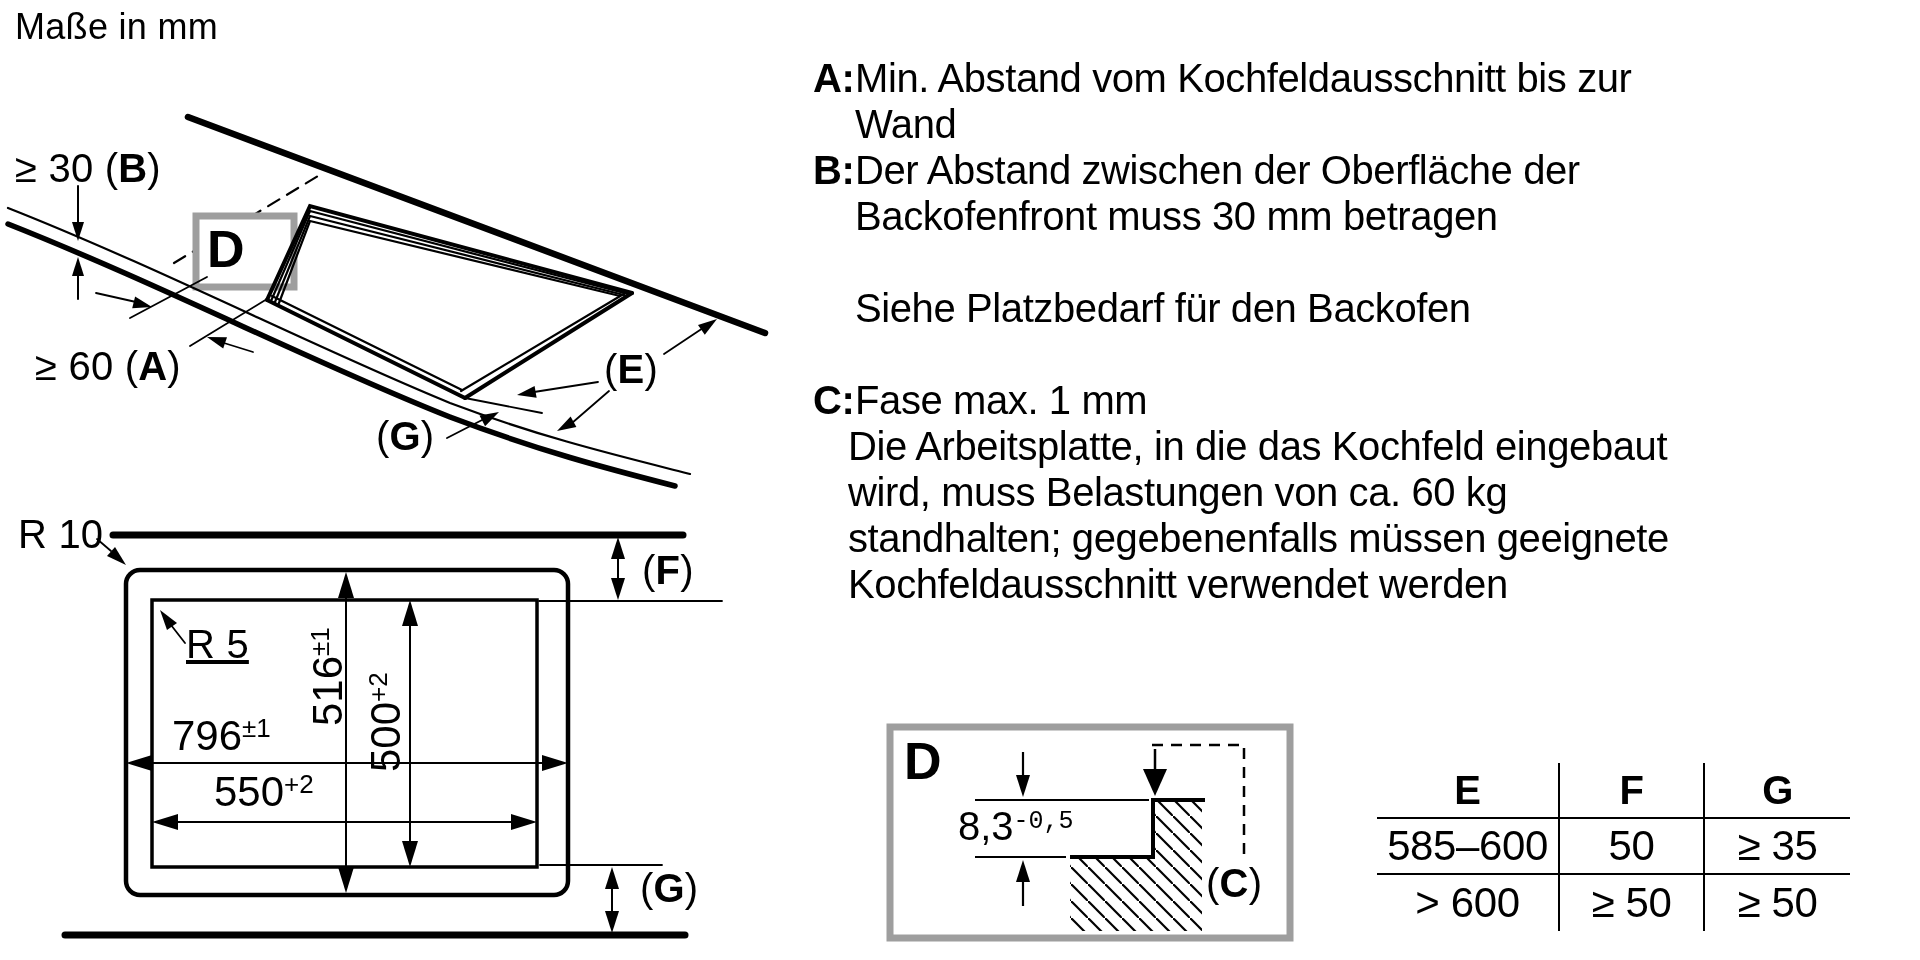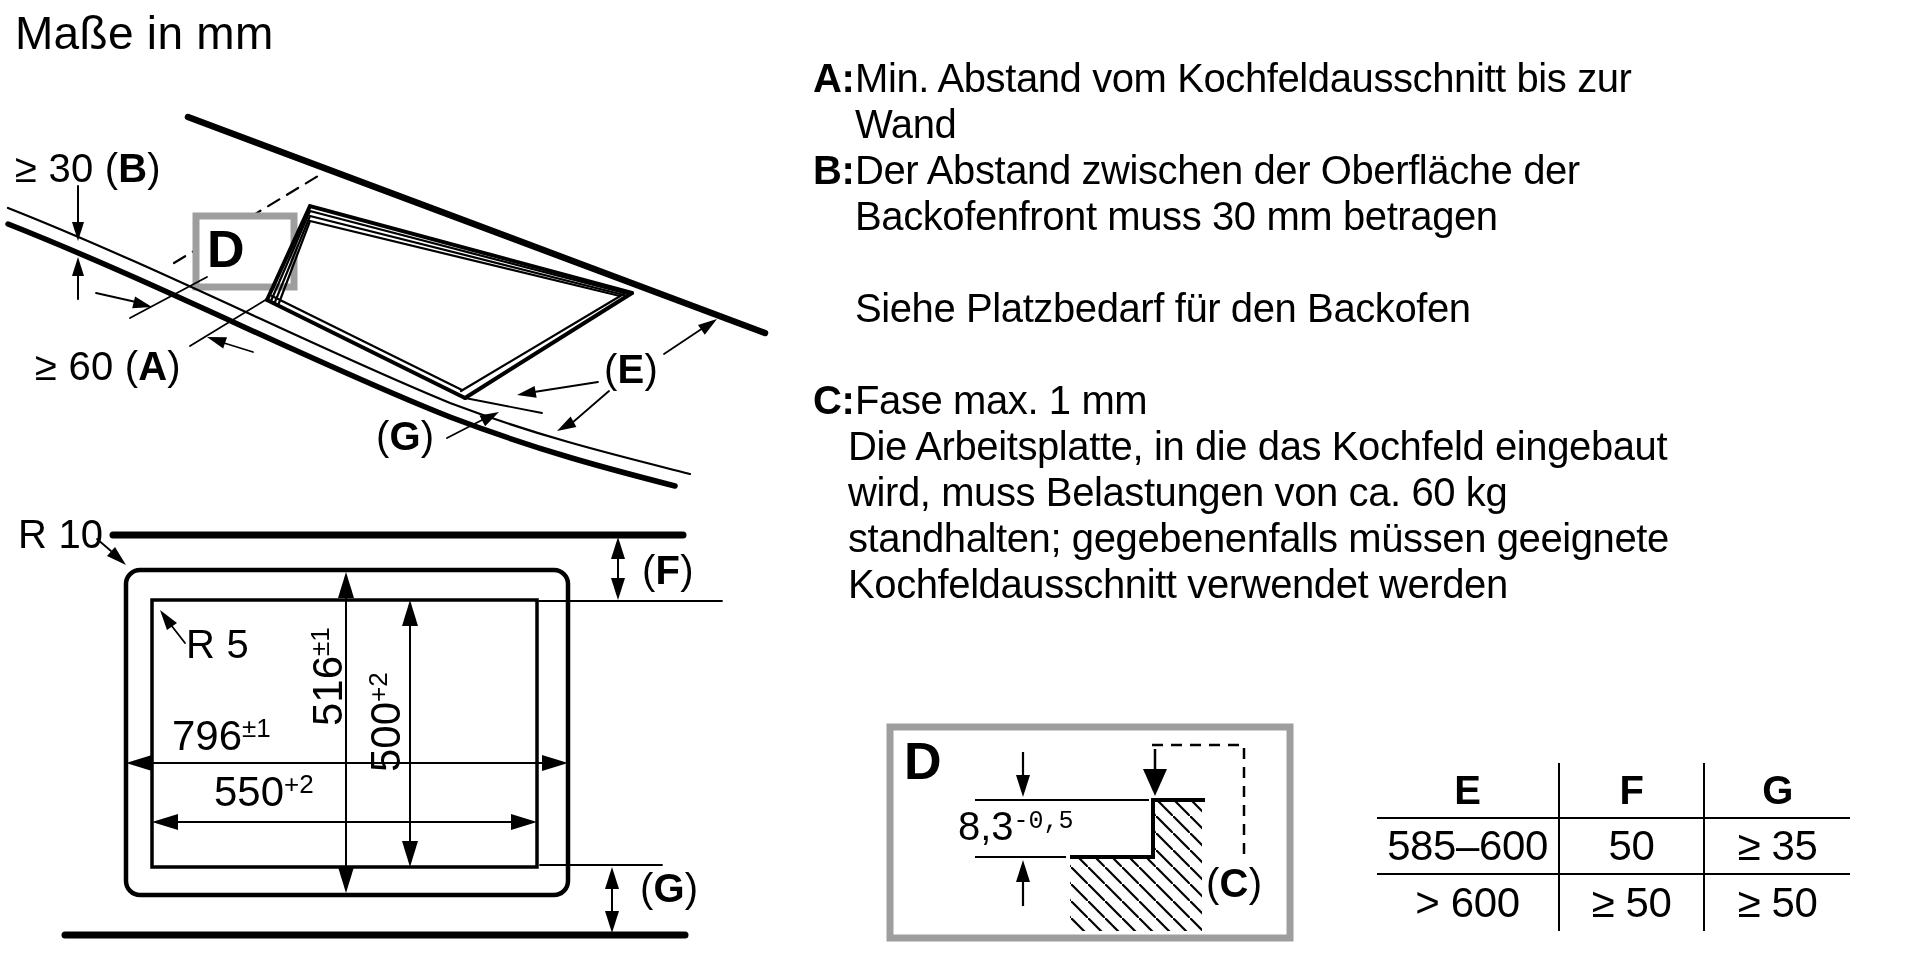--- a/index.html
+++ b/index.html
@@ -1,19 +1,19 @@
 <!DOCTYPE html>
 <html><head>
 <meta charset="utf-8">
 <style>
   html,body{margin:0;padding:0;background:#fff;}
   #page{position:relative;width:1920px;height:960px;background:#fff;overflow:hidden;
         font-family:"Liberation Sans",sans-serif;color:#000;}
   .abs{position:absolute;white-space:nowrap;}
-  #title{left:15px;top:6px;font-size:46px;letter-spacing:.3px;}
+  #title{left:15px;top:6px;font-size:36px;letter-spacing:.3px;}
   .dlabel{font-size:40px;letter-spacing:.2px;}
   .dlabel b{font-weight:bold;}
   #iso-d-marker,#detail-d-marker{font-size:52px;font-weight:bold;}
   .dim{font-size:42px;}
   .dim .sup{font-size:26px;position:relative;top:-13px;}
   .rot{transform:rotate(-90deg);transform-origin:0 0;}
   #chamfer-dim{font-size:40px;}
   #chamfer-dim .sup{font-size:25px;position:relative;top:-12px;font-family:Liberation Mono, monospace;}
   
   #notes{left:813px;top:55px;}
@@ -177,21 +177,21 @@
 
   <div id="title" class="abs">Maße in mm</div>
 
   <div class="abs dlabel" style="left:15px;top:124px;margin-top:22px;"><span>≥ 30 (</span><b>B</b><span>)</span></div>
   <div class="abs dlabel" style="left:35px;top:344px;"><span>≥ 60 (</span><b>A</b><span>)</span></div>
   <div id="iso-d-marker" class="abs" style="left:207px;top:219px;">D</div>
   <div class="abs dlabel" style="left:604px;top:347px;"><span>(</span><b>E</b><span>)</span></div>
   <div class="abs dlabel" style="left:376px;top:414px;"><span>(</span><b>G</b><span>)</span></div>
 
   <div class="abs dlabel" style="left:18px;top:512px;">R 10</div>
-  <div class="abs dlabel" style="left:186px;top:622px;">R 5</div>
+  <div class="abs dlabel" style="left:186px;top:622px;text-decoration:underline;">R 5</div>
   <div class="abs dim" style="left:172px;top:712px;"><span>796</span><span class="sup">±1</span></div>
   <div class="abs dim" style="left:214px;top:768px;"><span>550</span><span class="sup">+2</span></div>
   <div class="abs dim rot" style="left:304px;top:726px;"><span>516</span><span class="sup">±1</span></div>
   <div class="abs dim rot" style="left:362px;top:772px;"><span>500</span><span class="sup">+2</span></div>
   <div class="abs dlabel" style="left:642px;top:548px;"><span>(</span><b>F</b><span>)</span></div>
   <div class="abs dlabel" style="left:640px;top:866px;"><span>(</span><b>G</b><span>)</span></div>
 
   <div id="detail-d-marker" class="abs" style="left:904px;top:731px;">D</div>
   <div id="chamfer-dim" class="abs" style="left:958px;top:804px;"><span>8,3</span><span class="sup">-0,5</span></div>
   <div class="abs dlabel" style="left:1206px;top:861px;"><span>(</span><b>C</b><span>)</span></div>

